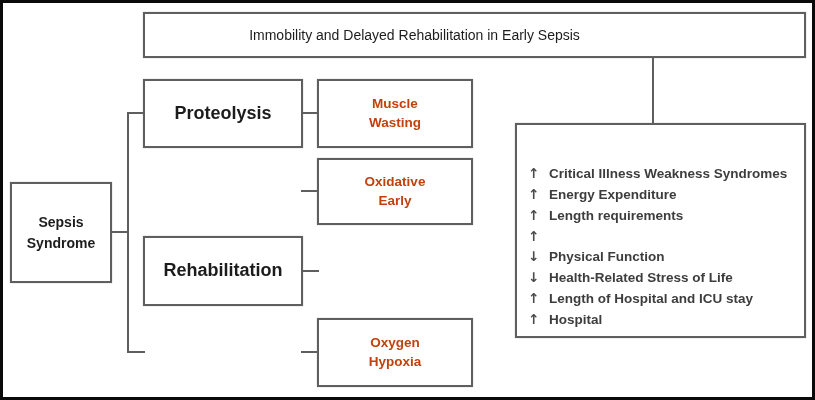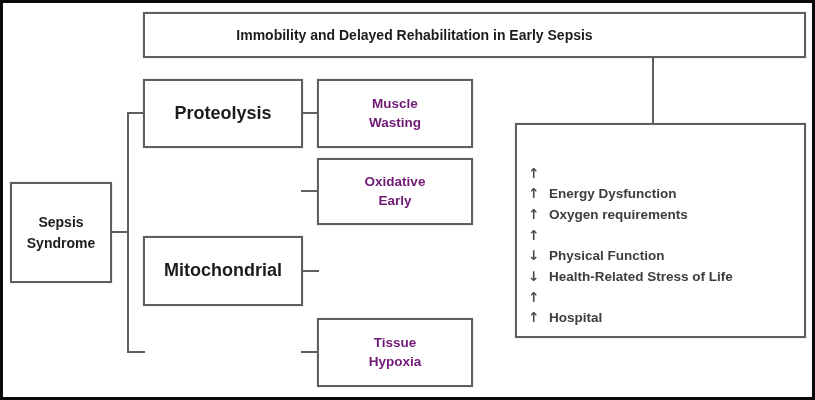--- a/index.html
+++ b/index.html
@@ -19,36 +19,36 @@
     border: 2px solid #5f5f5f;
     box-sizing: border-box;
     display: flex;
     align-items: center;
     justify-content: center;
     text-align: center;
     box-shadow: 0 0 1px rgba(0,0,0,0.35);
   }
   .title-box {
     left: 140px; top: 9px; width: 663px; height: 46px;
-    font-size: 14px; font-weight: bold; color: #1c1c1c;
+    font-size: 14px; font-weight: normal; color: #1c1c1c;
     padding-right: 120px;
   }
   .source-box {
     left: 7px; top: 179px; width: 102px; height: 101px;
     font-size: 14px; font-weight: bold; color: #1c1c1c;
     line-height: 1.45; padding: 0 18px;
   }
   .cause-box {
     left: 140px; width: 160px;
     font-size: 18px; font-weight: bold; color: #1c1c1c;
     line-height: 1.4; padding: 0 24px;
   }
   .effect-box {
     left: 314px; width: 156px;
-    font-size: 13.5px; font-weight: bold; color: #701a75;
+    font-size: 13.5px; font-weight: bold; color: #c2410c;
     line-height: 1.4; padding: 0 28px;
   }
   .row1 { top: 76px;  height: 69px; }
   .row2 { top: 155px; height: 67px; }
   .row3 { top: 233px; height: 70px; }
   .row4 { top: 315px; height: 69px; }
   .outcomes-box {
     left: 512px; top: 120px; width: 291px; height: 215px;
     align-items: flex-start; justify-content: flex-start;
   }
@@ -89,59 +89,61 @@
   </div>
 
   <div class="box source-box">
     <span>Sepsis Syndrome</span>
   </div>
 
   <div class="box cause-box row1">
     <span>Proteolysis</span>
   </div>
   <div class="box cause-box row3">
-    <span>Mitochondrial</span>
+    <span>Rehabilitation</span>
   </div>
 
   <div class="box effect-box row1">
     <span>Muscle Wasting</span>
   </div>
   <div class="box effect-box row2">
     <span>Oxidative Early</span>
   </div>
   <div class="box effect-box row4">
-    <span>Tissue Hypoxia</span>
+    <span>Oxygen Hypoxia</span>
   </div>
 
   <div class="box outcomes-box">
     <ul class="outcomes-list">
       <li>
         <span class="arrow">↑</span>
+        <span>Critical Illness Weakness Syndromes</span>
       </li>
       <li>
         <span class="arrow">↑</span>
-        <span>Energy Dysfunction</span>
+        <span>Energy Expenditure</span>
       </li>
       <li>
         <span class="arrow">↑</span>
-        <span>Oxygen requirements</span>
+        <span>Length requirements</span>
       </li>
       <li>
         <span class="arrow">↑</span>
       </li>
       <li>
         <span class="arrow">↓</span>
         <span>Physical Function</span>
       </li>
       <li>
         <span class="arrow">↓</span>
         <span>Health-Related Stress of Life</span>
       </li>
       <li>
         <span class="arrow">↑</span>
+        <span>Length of Hospital and ICU stay</span>
       </li>
       <li>
         <span class="arrow">↑</span>
         <span>Hospital</span>
       </li>
     </ul>
   </div>
 
   <div class="line v-line conn-title-drop"></div>
   <div class="line v-line conn-spine"></div>

